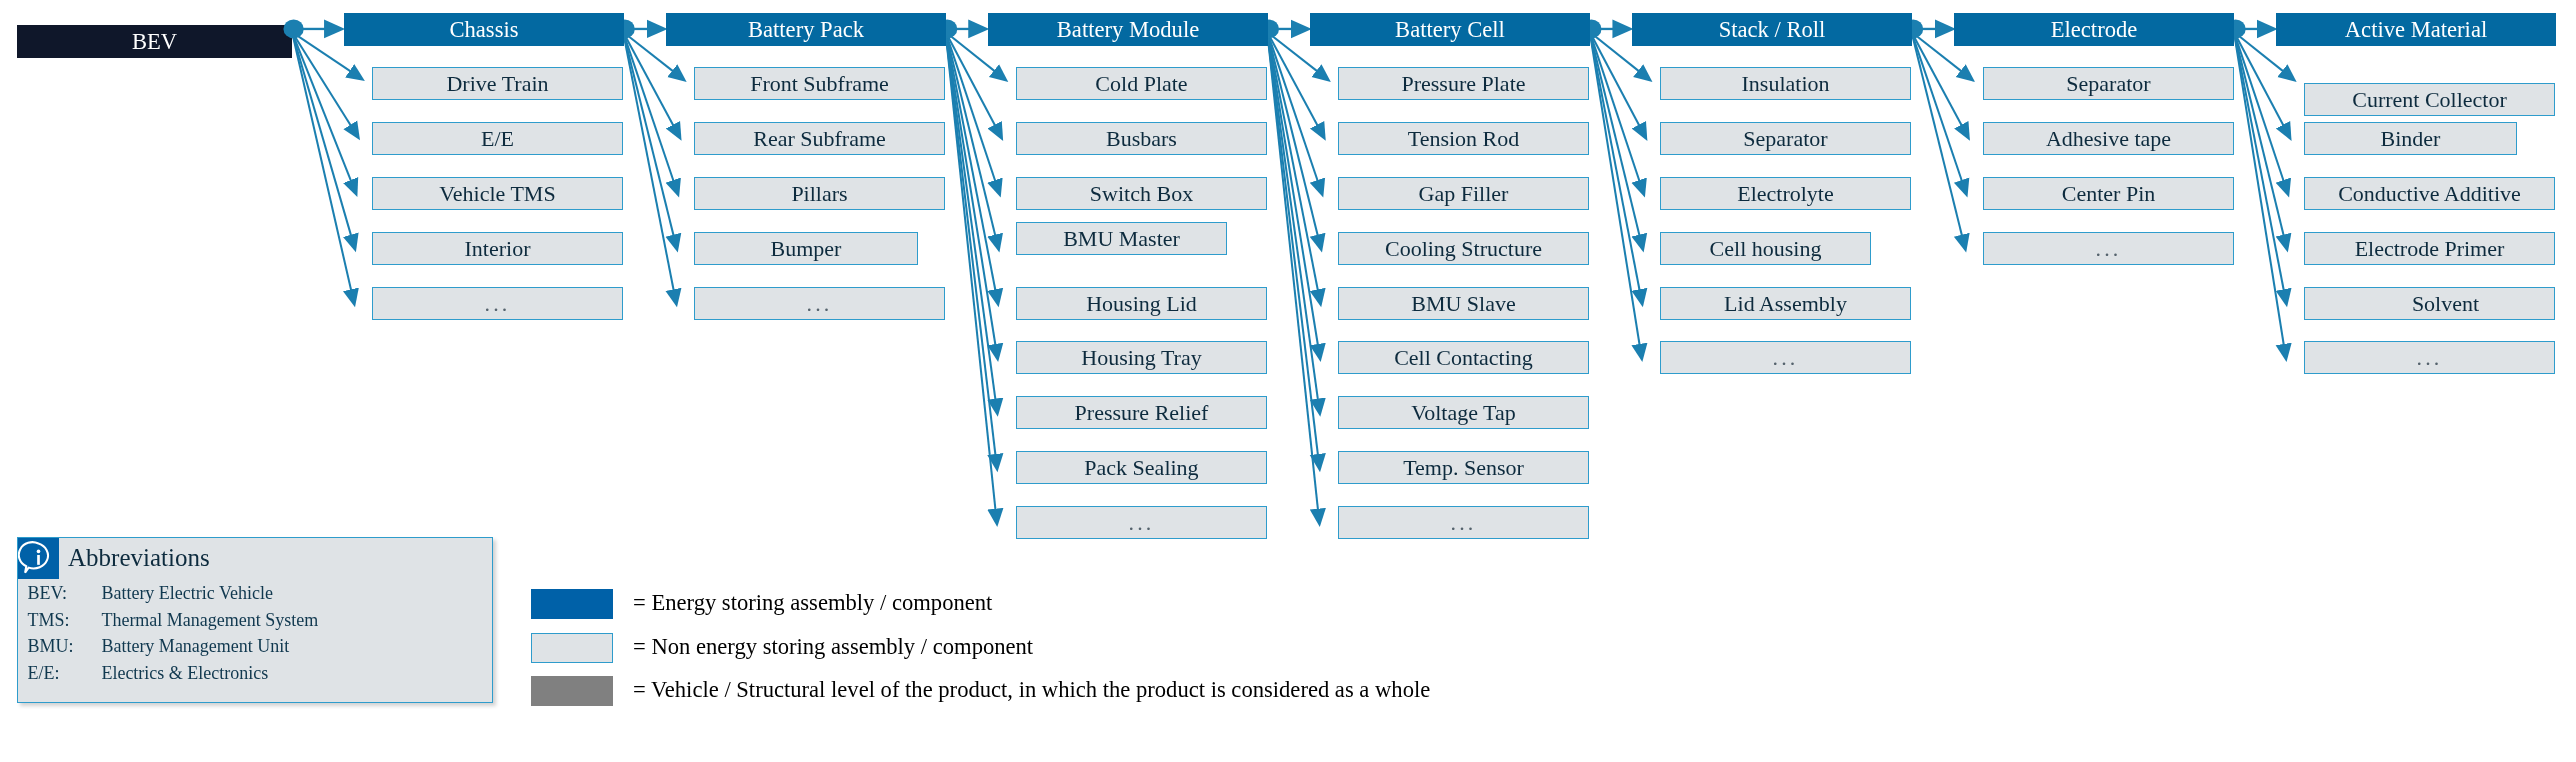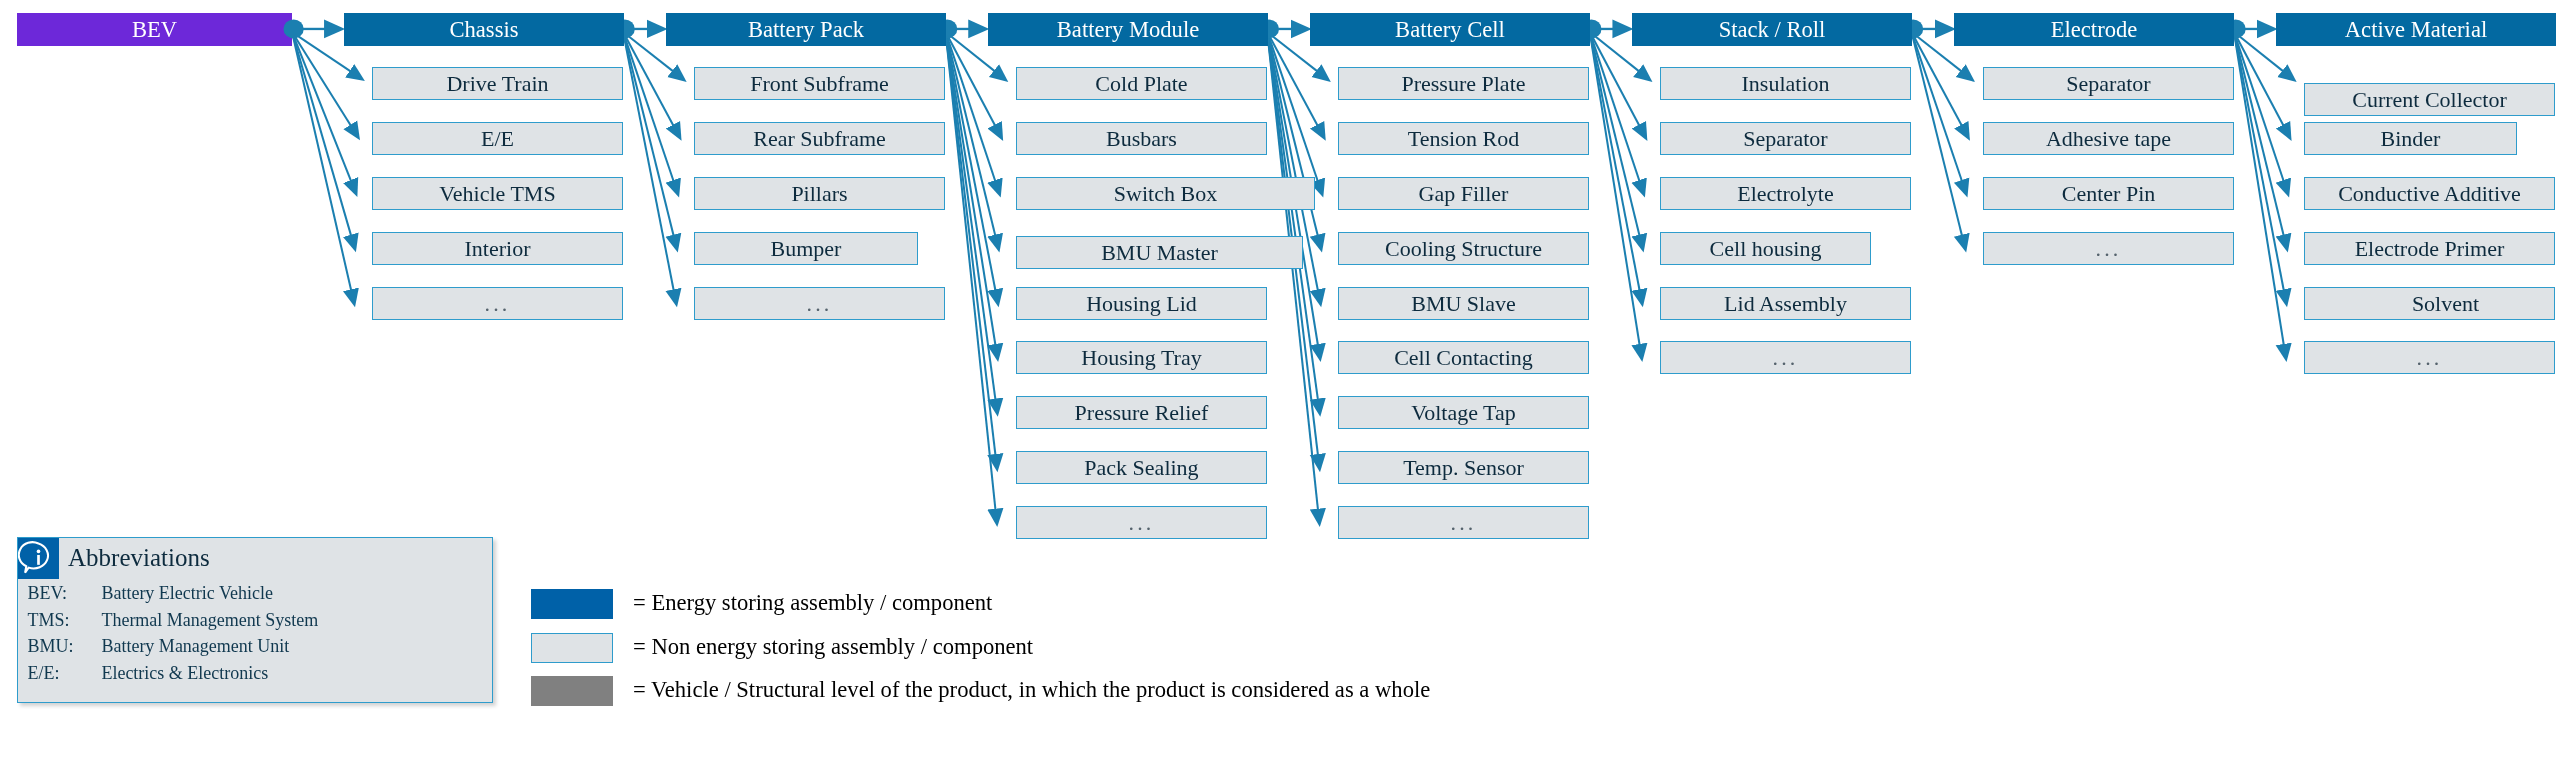--- a/index.html
+++ b/index.html
@@ -44,22 +44,23 @@
     height: 33px;
     line-height: 33px;
     text-align: center;
     color: #ffffff;
     background: #0369a1;
     font-size: 22.6px;
     white-space: nowrap;
     overflow: hidden;
   }
   .node-header.root-level {
-    background: #6d28d9;
+    background: #0f172a;
     color: #ffffff;
+    margin-top: 12px;
   }
 
   .child-box {
     position: absolute;
     height: 33px;
     line-height: 31px;
     text-align: center;
     background: #dfe3e6;
     border: 1.6px solid #2e9ccc;
     box-sizing: border-box;
@@ -239,22 +240,22 @@
         <div class="child-box" style="left: 694px; top: 67px; width: 251px;">Front Subframe</div>
         <div class="child-box" style="left: 694px; top: 122px; width: 251px;">Rear Subframe</div>
         <div class="child-box" style="left: 694px; top: 177px; width: 251px;">Pillars</div>
         <div class="child-box" style="left: 694px; top: 232px; width: 224px;">Bumper</div>
         <div class="child-box ellipsis" style="left: 694px; top: 287px; width: 251px;">...</div>
       </div>
       <div class="column" style="left: 0px;">
         <div class="node-header" style="left: 988px; top: 12.5px; width: 280px;">Battery Module</div>
         <div class="child-box" style="left: 1016px; top: 67px; width: 251px;">Cold Plate</div>
         <div class="child-box" style="left: 1016px; top: 122px; width: 251px;">Busbars</div>
-        <div class="child-box" style="left: 1016px; top: 177px; width: 299px;">Switch Box</div>
-        <div class="child-box" style="left: 1016px; top: 236px; width: 287px; text-align: center;">BMU Master</div>
+        <div class="child-box" style="left: 1016px; top: 177px; width: 251px;">Switch Box</div>
+        <div class="child-box" style="left: 1016px; top: 222px; width: 211px; text-align: center;">BMU Master</div>
         <div class="child-box" style="left: 1016px; top: 287px; width: 251px;">Housing Lid</div>
         <div class="child-box" style="left: 1016px; top: 341px; width: 251px;">Housing Tray</div>
         <div class="child-box" style="left: 1016px; top: 396px; width: 251px;">Pressure Relief</div>
         <div class="child-box" style="left: 1016px; top: 451px; width: 251px;">Pack Sealing</div>
         <div class="child-box ellipsis" style="left: 1016px; top: 506px; width: 251px;">...</div>
       </div>
       <div class="column" style="left: 0px;">
         <div class="node-header" style="left: 1310px; top: 12.5px; width: 280px;">Battery Cell</div>
         <div class="child-box" style="left: 1338px; top: 67px; width: 251px;">Pressure Plate</div>
         <div class="child-box" style="left: 1338px; top: 122px; width: 251px;">Tension Rod</div>

